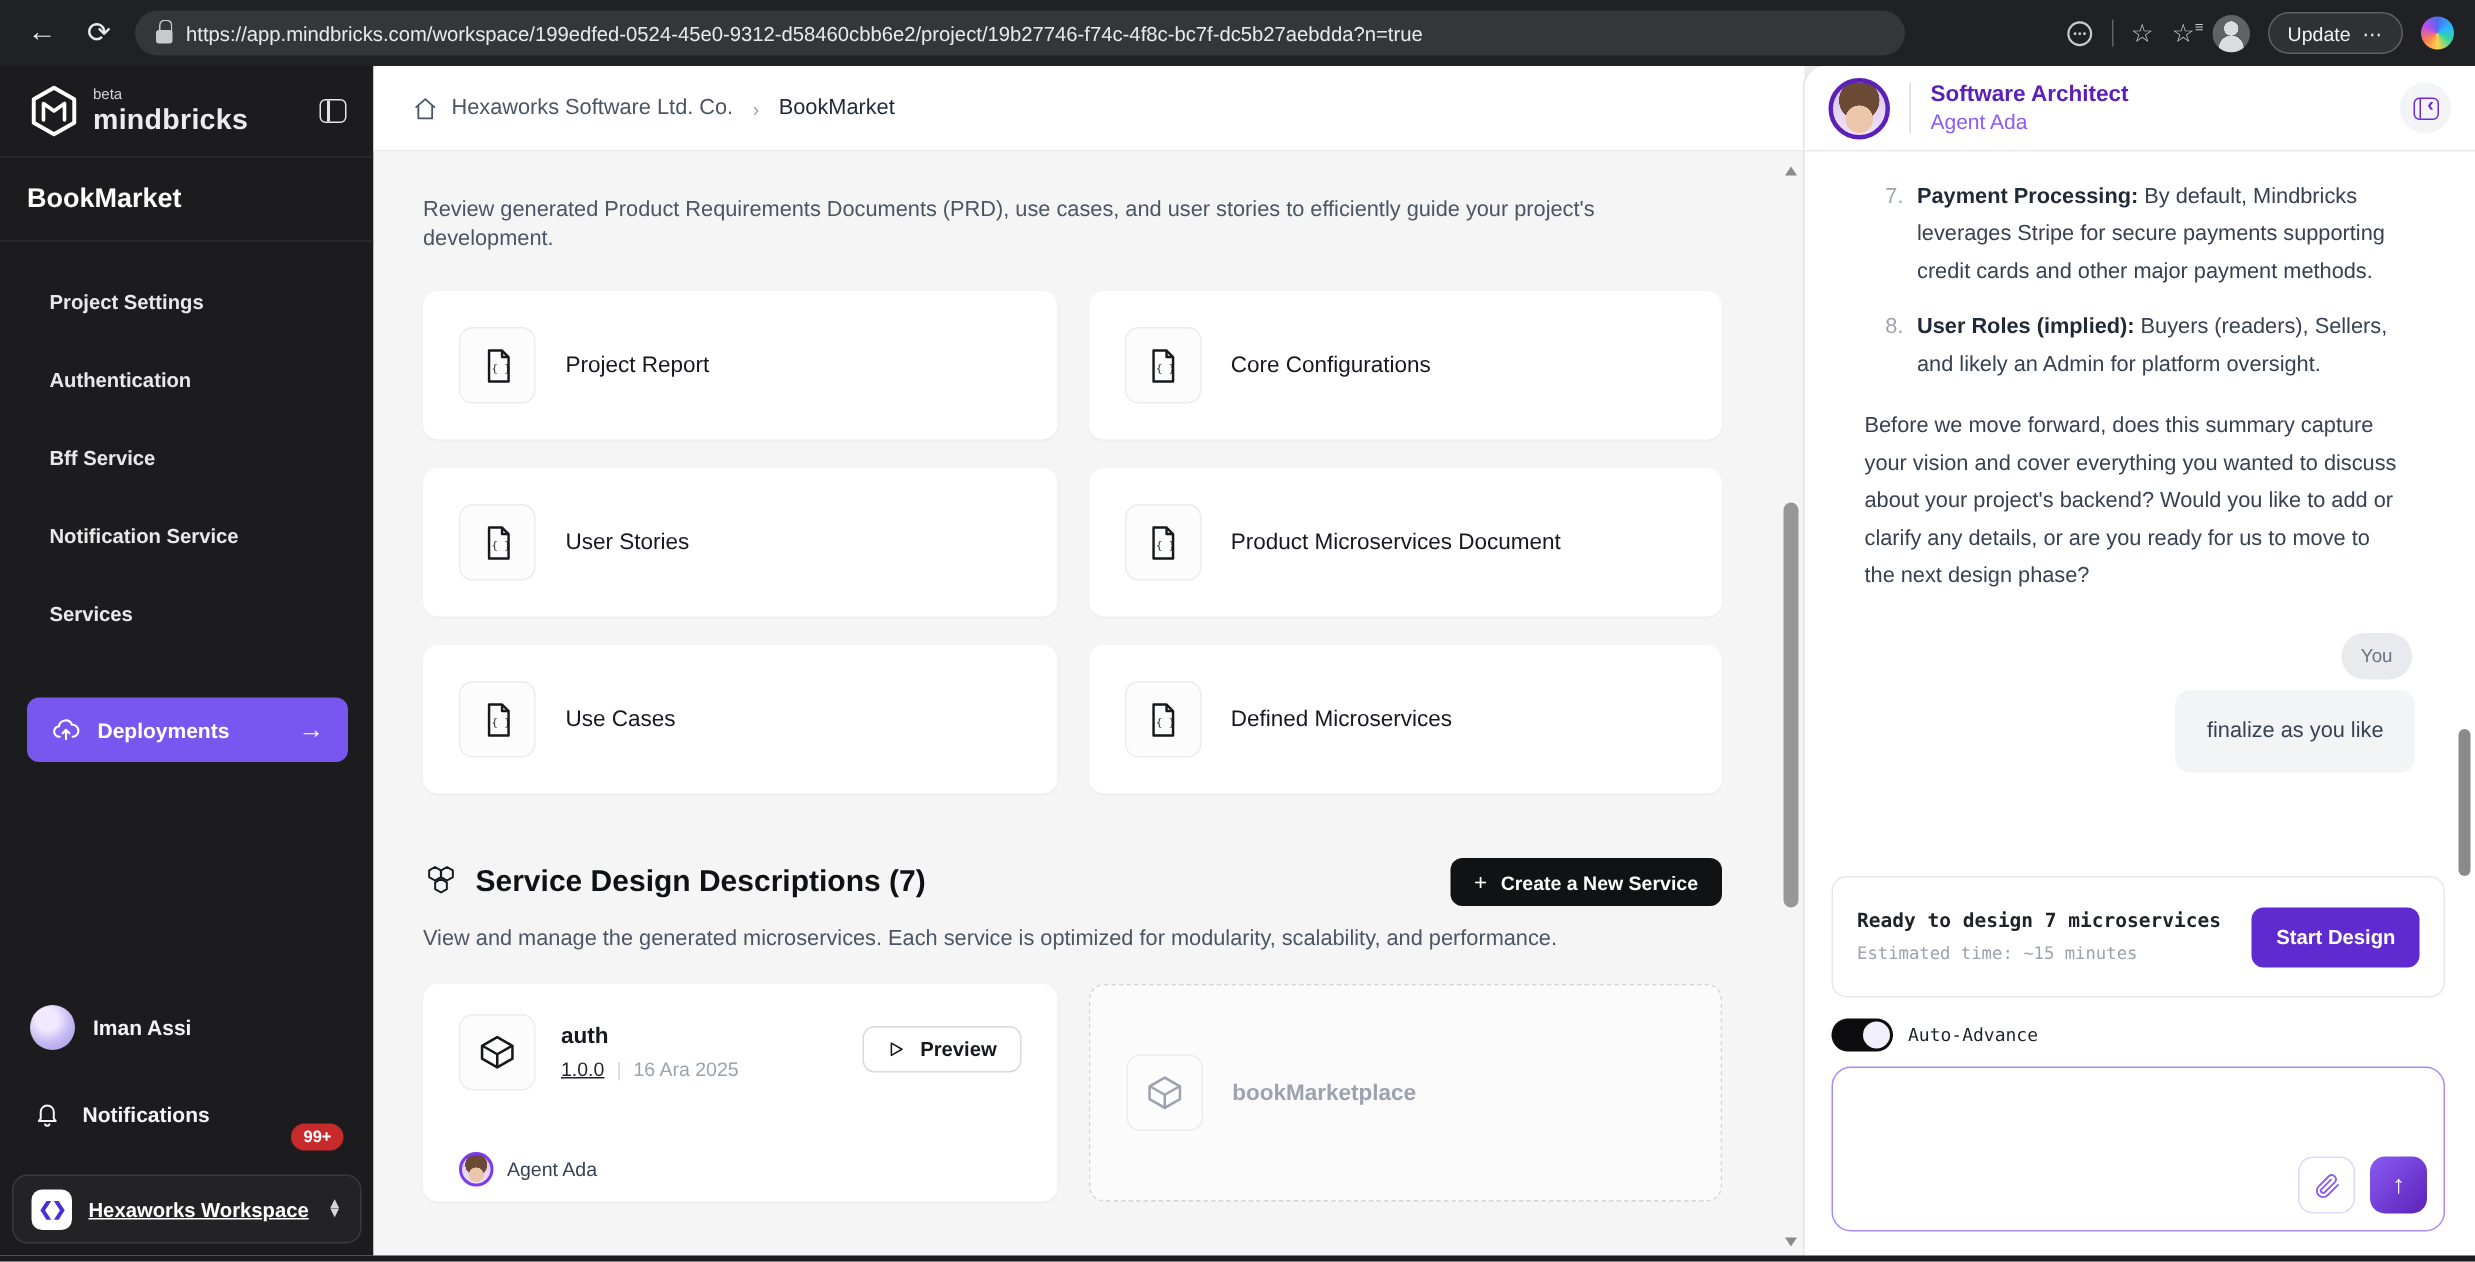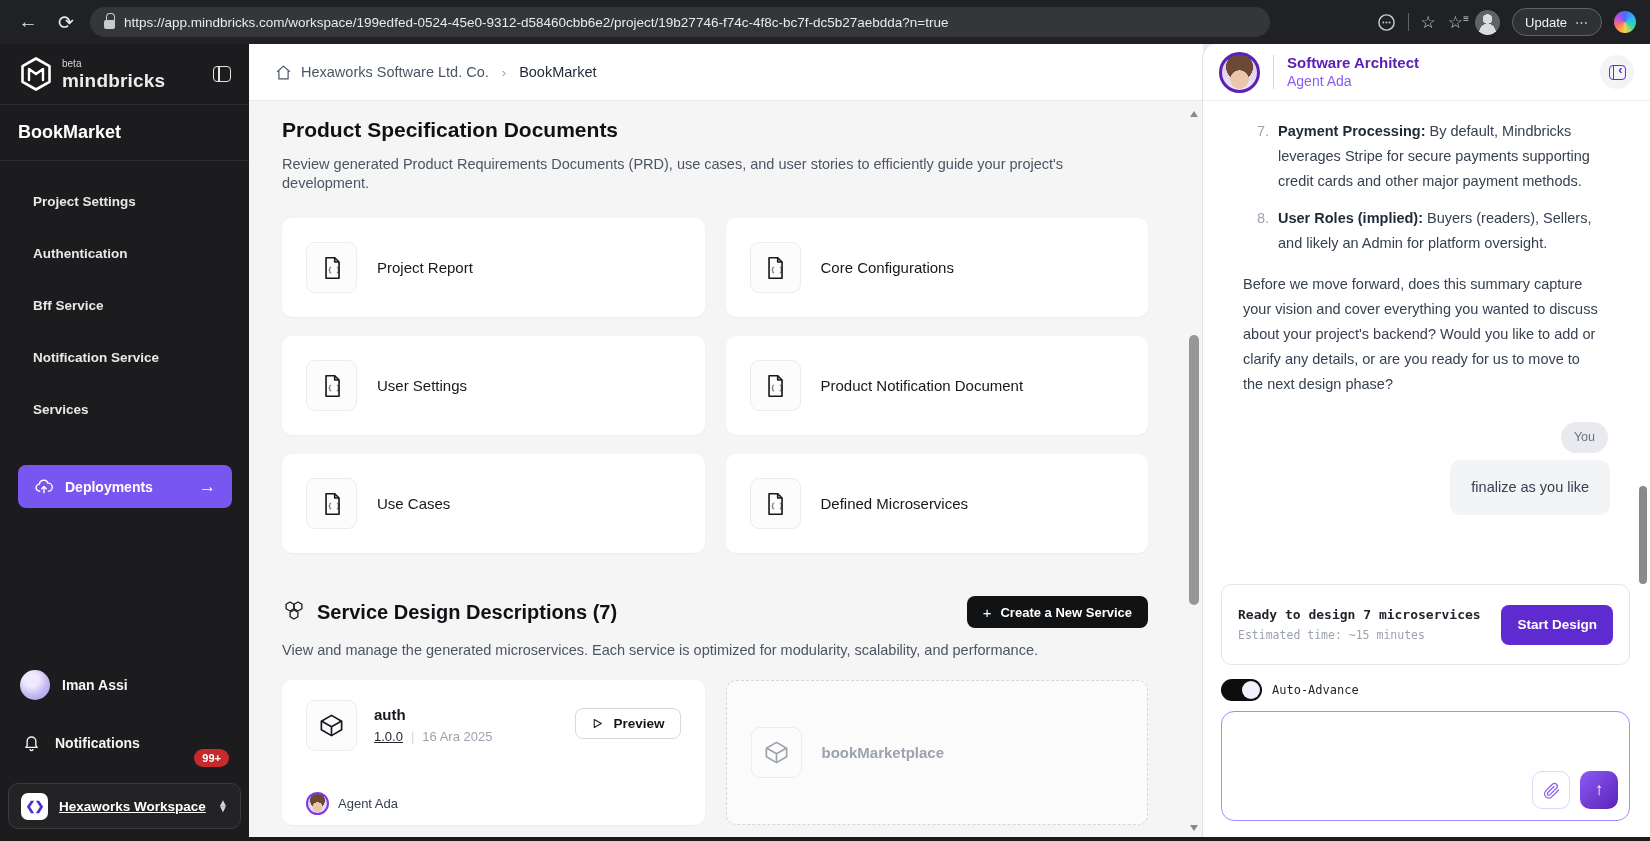--- a/index.html
+++ b/index.html
@@ -285,21 +285,20 @@
       <svg width="17" height="17" viewBox="0 0 24 24">
         <path d="M3.5 10.5 12 3l8.5 7.5" fill="none" stroke="#4b5563" stroke-width="1.7" stroke-linecap="round" stroke-linejoin="round"></path>
         <path d="M5.5 9.5V21h13V9.5" fill="none" stroke="#4b5563" stroke-width="1.7" stroke-linejoin="round"></path>
       </svg>
       <span class="crumb-org">Hexaworks Software Ltd. Co.</span>
       <span class="crumb-sep">›</span>
       <span class="crumb-proj">BookMarket</span>
     </div>
 
     <div class="content">
-      <div class="h1">Product Specification Documents</div>
       <div class="section-desc">Review generated Product Requirements Documents (PRD), use cases, and user stories to efficiently guide your project's development.</div>
 
       <div class="doc-grid">
         <div class="doc-card">
           <span class="icon-box">
             <svg width="26" height="26" viewBox="0 0 24 24">
                 <path d="M6.5 2.5h8l4 4v15h-12Z" fill="none" stroke="#16181d" stroke-width="1.5" stroke-linejoin="round"></path>
                 <path d="M14.5 2.5v4h4" fill="none" stroke="#16181d" stroke-width="1.5" stroke-linejoin="round"></path>
                 <text x="8" y="15.5" font-size="6.5" font-family="DejaVu Sans Mono, monospace" fill="#16181d">{ }</text>
               </svg>
@@ -317,31 +316,31 @@
           <span class="doc-label">Core Configurations</span>
         </div>
         <div class="doc-card">
           <span class="icon-box">
             <svg width="26" height="26" viewBox="0 0 24 24">
                 <path d="M6.5 2.5h8l4 4v15h-12Z" fill="none" stroke="#16181d" stroke-width="1.5" stroke-linejoin="round"></path>
                 <path d="M14.5 2.5v4h4" fill="none" stroke="#16181d" stroke-width="1.5" stroke-linejoin="round"></path>
                 <text x="8" y="15.5" font-size="6.5" font-family="DejaVu Sans Mono, monospace" fill="#16181d">{ }</text>
               </svg>
           </span>
-          <span class="doc-label">User Settings</span>
-        </div>
-        <div class="doc-card">
-          <span class="icon-box">
-            <svg width="26" height="26" viewBox="0 0 24 24">
-                <path d="M6.5 2.5h8l4 4v15h-12Z" fill="none" stroke="#16181d" stroke-width="1.5" stroke-linejoin="round"></path>
-                <path d="M14.5 2.5v4h4" fill="none" stroke="#16181d" stroke-width="1.5" stroke-linejoin="round"></path>
-                <text x="8" y="15.5" font-size="6.5" font-family="DejaVu Sans Mono, monospace" fill="#16181d">{ }</text>
-              </svg>
-          </span>
-          <span class="doc-label">Product Notification Document</span>
+          <span class="doc-label">User Stories</span>
+        </div>
+        <div class="doc-card">
+          <span class="icon-box">
+            <svg width="26" height="26" viewBox="0 0 24 24">
+                <path d="M6.5 2.5h8l4 4v15h-12Z" fill="none" stroke="#16181d" stroke-width="1.5" stroke-linejoin="round"></path>
+                <path d="M14.5 2.5v4h4" fill="none" stroke="#16181d" stroke-width="1.5" stroke-linejoin="round"></path>
+                <text x="8" y="15.5" font-size="6.5" font-family="DejaVu Sans Mono, monospace" fill="#16181d">{ }</text>
+              </svg>
+          </span>
+          <span class="doc-label">Product Microservices Document</span>
         </div>
         <div class="doc-card">
           <span class="icon-box">
             <svg width="26" height="26" viewBox="0 0 24 24">
                 <path d="M6.5 2.5h8l4 4v15h-12Z" fill="none" stroke="#16181d" stroke-width="1.5" stroke-linejoin="round"></path>
                 <path d="M14.5 2.5v4h4" fill="none" stroke="#16181d" stroke-width="1.5" stroke-linejoin="round"></path>
                 <text x="8" y="15.5" font-size="6.5" font-family="DejaVu Sans Mono, monospace" fill="#16181d">{ }</text>
               </svg>
           </span>
           <span class="doc-label">Use Cases</span>

